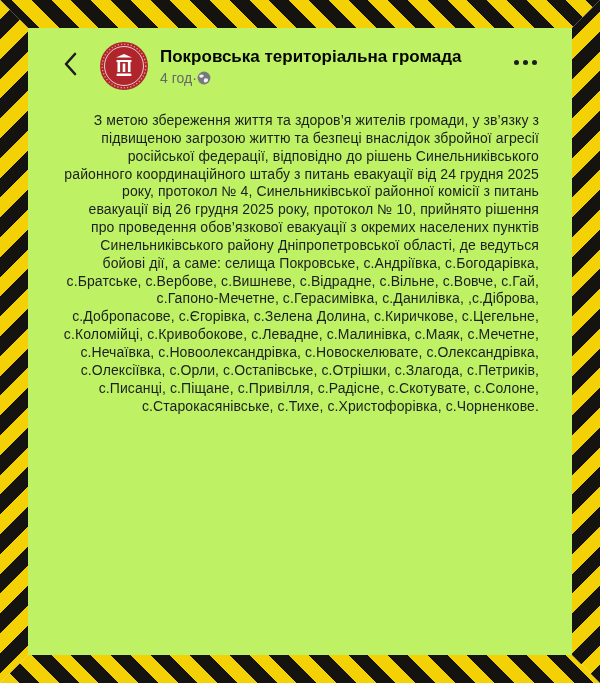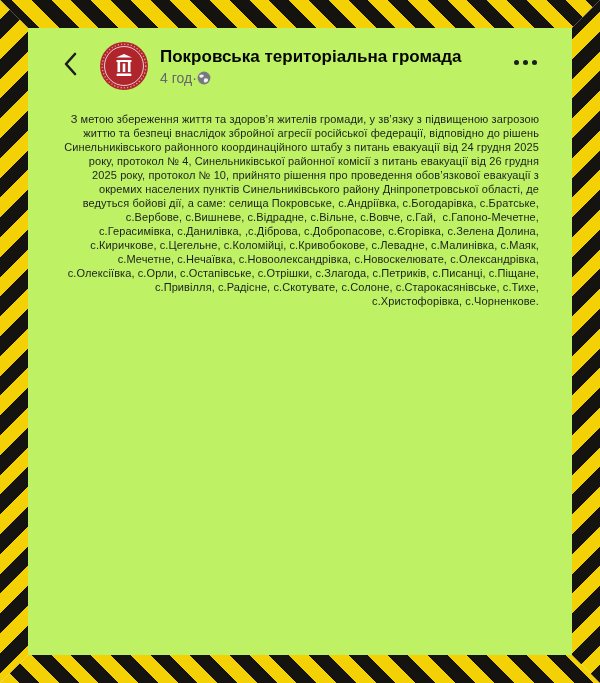--- a/index.html
+++ b/index.html
@@ -36,21 +36,21 @@
   .page-name{font-size:17px;font-weight:700;color:#050505;line-height:1.25;white-space:nowrap;}
   .meta{display:flex;align-items:center;margin-top:2px;font-size:14px;color:#65676b;}
   .more-btn{margin-left:auto;display:flex;gap:4px;align-items:center;padding:8px 2px;cursor:pointer;align-self:flex-start;margin-top:10px;}
   .more-btn i{width:5px;height:5px;border-radius:50%;background:#1c1e21;display:block;}
   
   .alert-line{margin-top:18px;font-size:17.5px;color:#1c1e21;letter-spacing:.2px;}
   .bangs{color:#e02521;font-weight:800;margin-right:7px;letter-spacing:1.5px;font-size:18px;}
   
   .post-body{
     margin-top:22px;
-    font-size:11px;line-height:1.275;color:#1c1e21;
+    font-size:14px;line-height:1.275;color:#1c1e21;
     white-space:pre-wrap;
     letter-spacing:.1px;
   }
 </style>
 </head>
 <body>
 
 <div class="stage">
 
   <div class="strip h top"></div>

